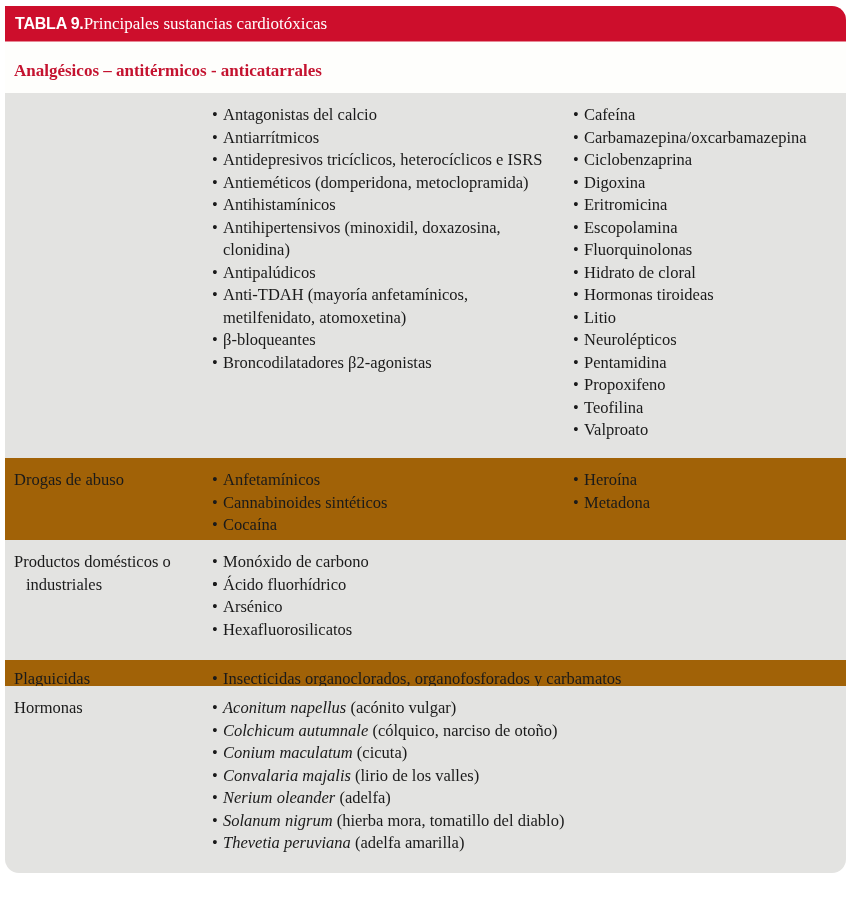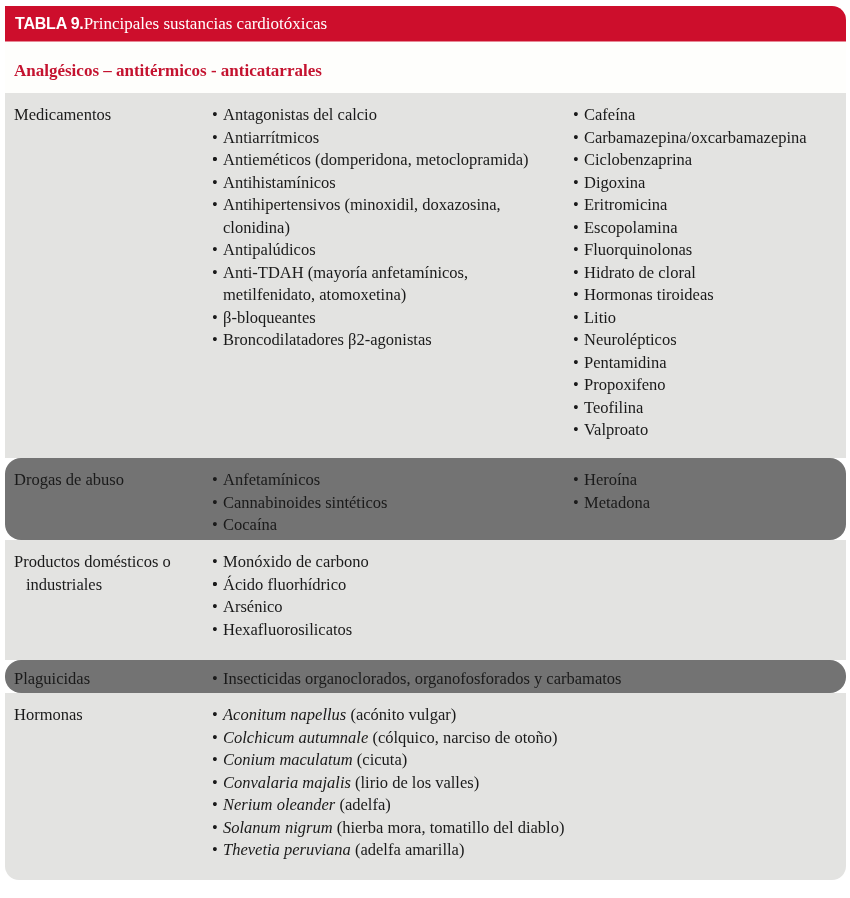--- a/index.html
+++ b/index.html
@@ -24,21 +24,21 @@
 
   .subtitle-area { position: absolute; left: 0; top: 36px; width: 841px; height: 51px; background: #fefefc; }
   .subtitle {
     position: absolute; left: 9px; top: 19px; color: #c4122f; font-weight: bold;
     font-size: 17px; line-height: 20px; white-space: nowrap; text-align: center;
   }
 
   .rows { position: absolute; left: 0; top: 87px; width: 841px; }
   .row { position: relative; width: 841px; }
   .row.light { background: #e3e3e1; }
-  .row.dark { background: #737373; border-radius: 16px; }
+  .row.dark { background: #a16207; }
   .row.last { border-bottom-left-radius: 14px; border-bottom-right-radius: 14px; }
   .row-label {
     position: absolute; left: 9px; top: 11px; width: 190px; font-size: 16.5px; line-height: 22.5px;
   }
   .row-label .cont { display: block; padding-left: 12px; }
 
   .col { position: absolute; top: 11px; font-size: 16.5px; line-height: 22.5px; }
   .col.c1 { left: 207px; }
   .col.c2 { left: 568px; }
   .item { position: relative; padding-left: 11px; white-space: nowrap; }
@@ -56,25 +56,24 @@
     </div>
   </div>
 
   <div class="subtitle-area">
     <div class="subtitle">Analgésicos – antitérmicos - anticatarrales</div>
   </div>
 
   <div class="rows">
 
     <div class="row light" style="height:365px">
-      <div class="row-label">Medicamentos</div>
       <div class="col c1">
           <div class="item"><span class="bullet">•</span><span>Antagonistas del calcio</span></div>
           <div class="item"><span class="bullet">•</span><span>Antiarrítmicos</span></div>
-          <div class="item"><span class="bullet">•</span></div>
+          <div class="item"><span class="bullet">•</span><span>Antidepresivos tricíclicos, heterocíclicos e ISRS</span></div>
           <div class="item"><span class="bullet">•</span><span>Antieméticos (domperidona, metoclopramida)</span></div>
           <div class="item"><span class="bullet">•</span><span>Antihistamínicos</span></div>
           <div class="item"><span class="bullet">•</span><span>Antihipertensivos (minoxidil, doxazosina,</span><span class="wrap">clonidina)</span></div>
           <div class="item"><span class="bullet">•</span><span>Antipalúdicos</span></div>
           <div class="item"><span class="bullet">•</span><span>Anti-TDAH (mayoría anfetamínicos,</span><span class="wrap">metilfenidato, atomoxetina)</span></div>
           <div class="item"><span class="bullet">•</span><span>β-bloqueantes</span></div>
           <div class="item"><span class="bullet">•</span><span>Broncodilatadores β2-agonistas</span></div>
         </div>
       <div class="col c2">
           <div class="item"><span class="bullet">•</span><span>Cafeína</span></div>
@@ -115,21 +114,21 @@
       </div>
       <div class="col c1">
           <div class="item"><span class="bullet">•</span><span>Monóxido de carbono</span></div>
           <div class="item"><span class="bullet">•</span></div>
           <div class="item"><span class="bullet">•</span><span>Ácido fluorhídrico</span></div>
           <div class="item"><span class="bullet">•</span><span>Arsénico</span></div>
           <div class="item"><span class="bullet">•</span><span>Hexafluorosilicatos</span></div>
         </div>
     </div>
 
-    <div class="row dark" style="height:33px">
+    <div class="row dark" style="height:26px">
       <div class="row-label" style="top:8px">Plaguicidas</div>
       <div class="col c1" style="top:8px">
           <div class="item"><span class="bullet">•</span><span>Insecticidas organoclorados, organofosforados y carbamatos</span></div>
         </div>
     </div>
 
     <div class="row light last" style="height:187px">
       <div class="row-label">Hormonas</div>
       <div class="col c1">
           <div class="item"><span class="bullet">•</span><i>Aconitum napellus</i><span> (acónito vulgar)</span></div>

